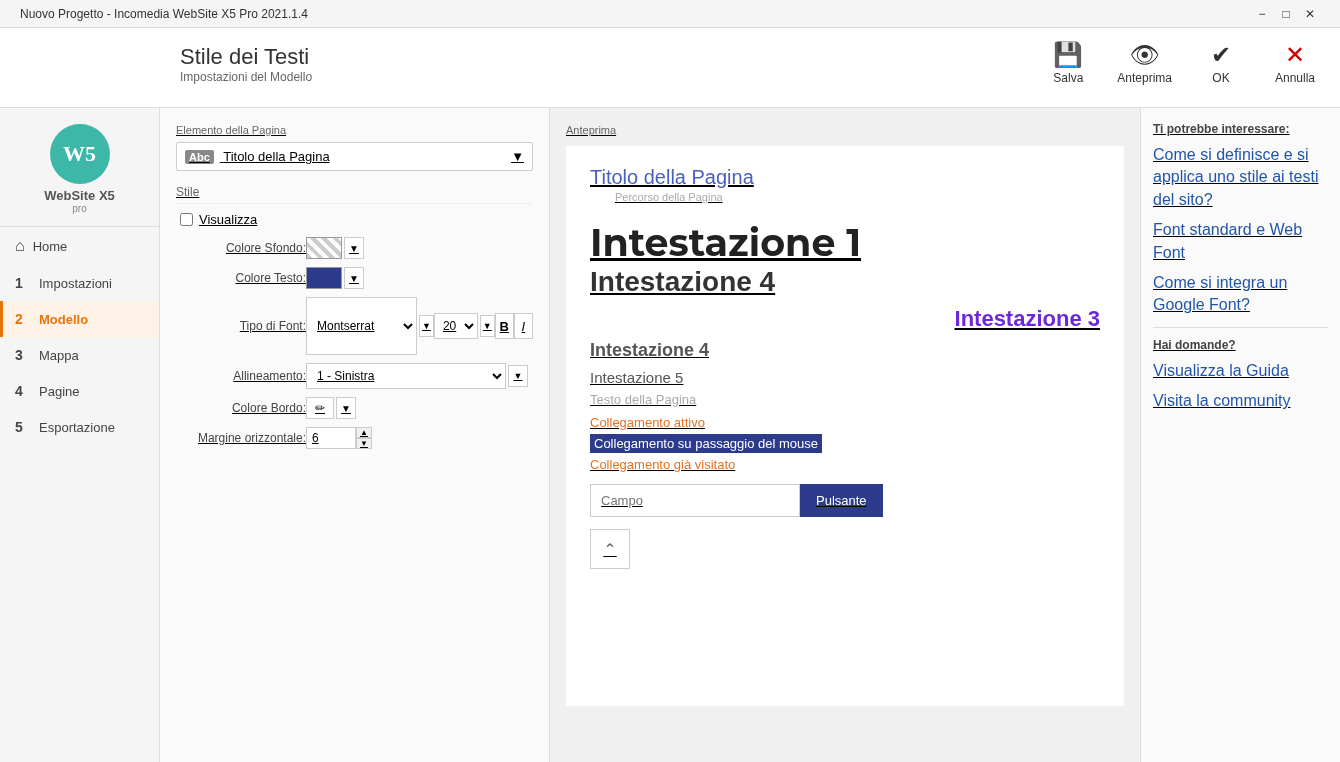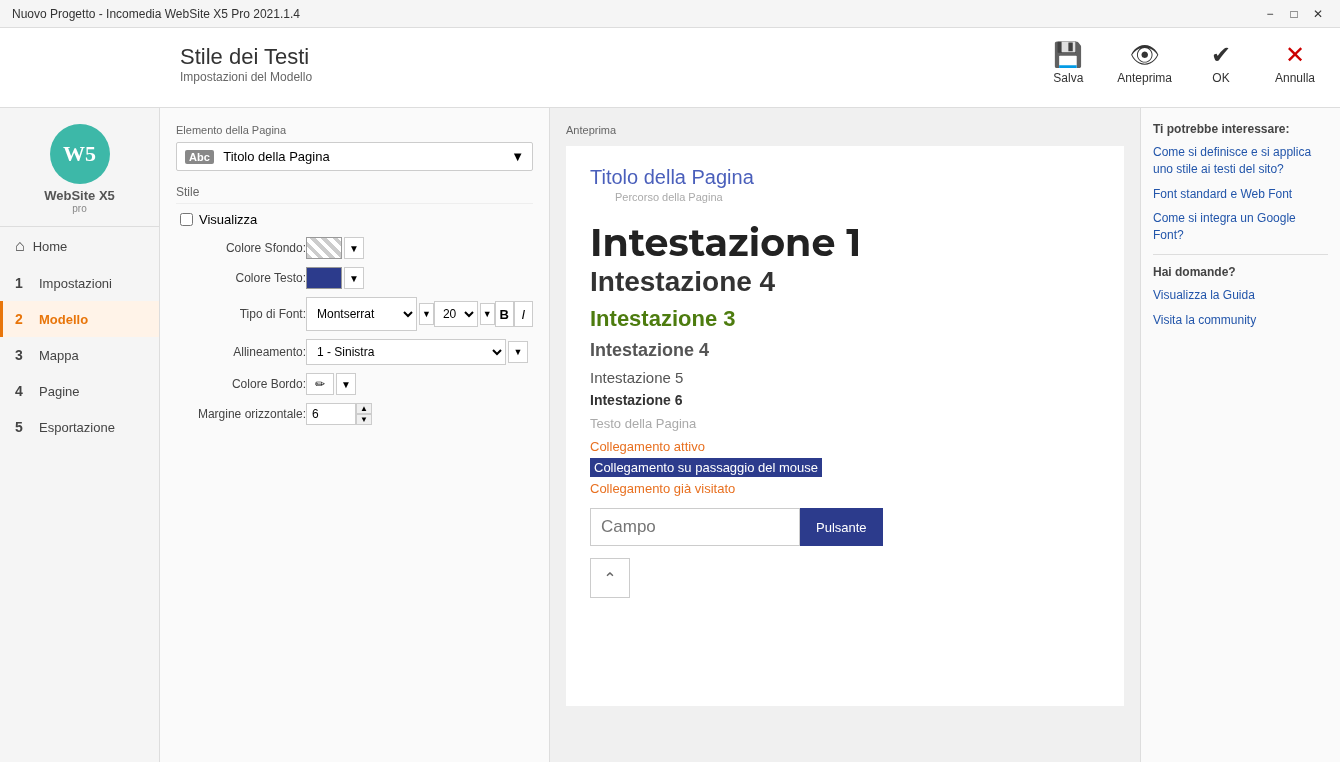--- a/index.html
+++ b/index.html
@@ -5,21 +5,21 @@
     * { box-sizing: border-box; margin: 0; padding: 0; }
     body { font-family: 'Segoe UI', Arial, sans-serif; font-size: 13px; background: #f0f0f0; overflow: hidden; width: 1340px; height: 762px; }
 
     
     .title-bar {
       background: #f5f5f5;
       border-bottom: 1px solid #ddd;
       height: 28px;
       display: flex;
       align-items: center;
-      padding: 0 12px;
+      padding: 0 20px;
       font-size: 12px;
       color: #333;
       user-select: none;
     }
     .title-bar-controls {
       margin-left: auto;
       display: flex;
       gap: 4px;
     }
     .title-btn {
@@ -153,20 +153,21 @@
     }
     .nav-item .nav-icon {
       font-size: 16px;
     }
 
     
     .main-content {
       display: flex;
       flex: 1;
       overflow: hidden;
+      text-decoration: underline;
     }
 
     
     .left-panel {
       width: 390px;
       background: #fafafa;
       border-right: 1px solid #ddd;
       padding: 16px;
       overflow-y: auto;
       flex-shrink: 0;
@@ -238,21 +239,21 @@
       width: 20px; height: 22px;
       display: inline-flex;
       align-items: center;
       justify-content: center;
       font-size: 10px;
       cursor: pointer;
       margin-left: 2px;
     }
     .font-select {
       width: 150px;
-      padding: 8px 6px;
+      padding: 20px 6px;
       border: 1px solid #ccc;
       font-size: 12px;
       background: white;
     }
     .font-size-select {
       width: 50px;
       padding: 4px 4px;
       border: 1px solid #ccc;
       font-size: 12px;
       background: white;
@@ -338,22 +339,23 @@
     }
     .preview-h2 {
       font-size: 28px;
       font-weight: bold;
       color: #333;
       margin-bottom: 8px;
     }
     .preview-h3 {
       font-size: 22px;
       font-weight: bold;
-      color: #4d7c0f;
-      margin-bottom: 8px;
+      color: #6d28d9;
+      margin-bottom: 8px;
+      text-align: right;
     }
     .preview-h4 {
       font-size: 18px;
       font-weight: bold;
       color: #555;
       margin-bottom: 8px;
     }
     .preview-h5 {
       font-size: 15px;
       font-weight: normal;
@@ -392,21 +394,21 @@
       display: block;
     }
     .preview-form-row {
       display: flex;
       gap: 0;
       margin-bottom: 12px;
     }
     .preview-input {
       border: 1px solid #ccc;
       padding: 8px 10px;
-      font-size: 17px;
+      font-size: 13px;
       width: 210px;
       color: #aaa;
     }
     .preview-button {
       background: #2c3b8c;
       color: white;
       border: none;
       padding: 8px 16px;
       font-size: 13px;
       cursor: pointer;
@@ -433,21 +435,21 @@
     }
     .right-panel-heading {
       font-size: 12px;
       color: #444;
       font-weight: bold;
       margin-bottom: 8px;
     }
     .right-panel-link {
       display: block;
       color: #2255aa;
-      font-size: 12px;
+      font-size: 16px;
       text-decoration: none;
       margin-bottom: 8px;
       cursor: pointer;
       line-height: 1.4;
     }
     .right-panel-divider {
       border: none;
       border-top: 1px solid #ddd;
       margin: 10px 0;
     }
@@ -610,21 +612,20 @@
       <div class="preview-panel">
         <div class="preview-label">Anteprima</div>
         <div class="preview-area">
           <div class="preview-page-title">Titolo della Pagina</div>
           <div class="preview-breadcrumb">Percorso della Pagina</div>
           <div class="preview-h1">Intestazione 1</div>
           <div class="preview-h2">Intestazione 4</div>
           <div class="preview-h3">Intestazione 3</div>
           <div class="preview-h4">Intestazione 4</div>
           <div class="preview-h5">Intestazione 5</div>
-          <div class="preview-h6">Intestazione 6</div>
           <div class="preview-body-text">Testo della Pagina</div>
           <span class="preview-link-active">Collegamento attivo</span>
           <span class="preview-link-hover">Collegamento su passaggio del mouse</span>
           <br>
           <span class="preview-link-visited">Collegamento già visitato</span>
           <div class="preview-form-row">
             <input class="preview-input" type="text" placeholder="Campo" style="">
             <button class="preview-button">Pulsante</button>
           </div>
           <div style="text-align:center; width:50px;">

